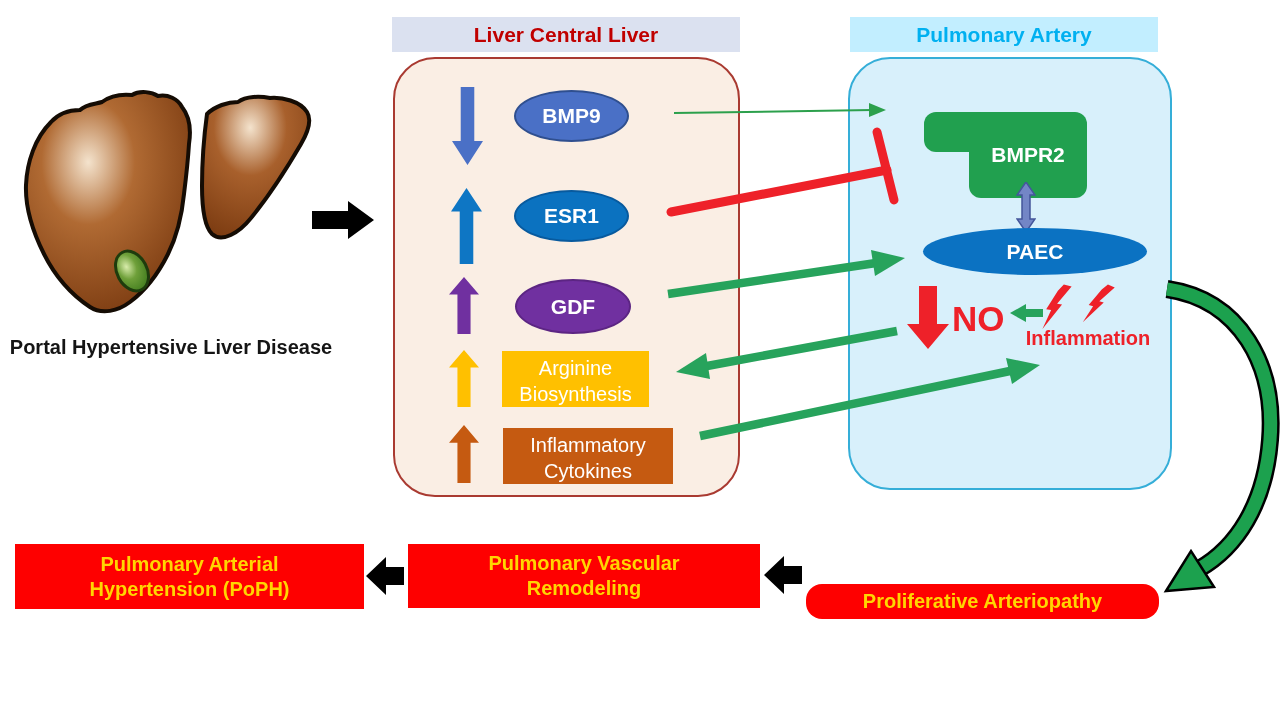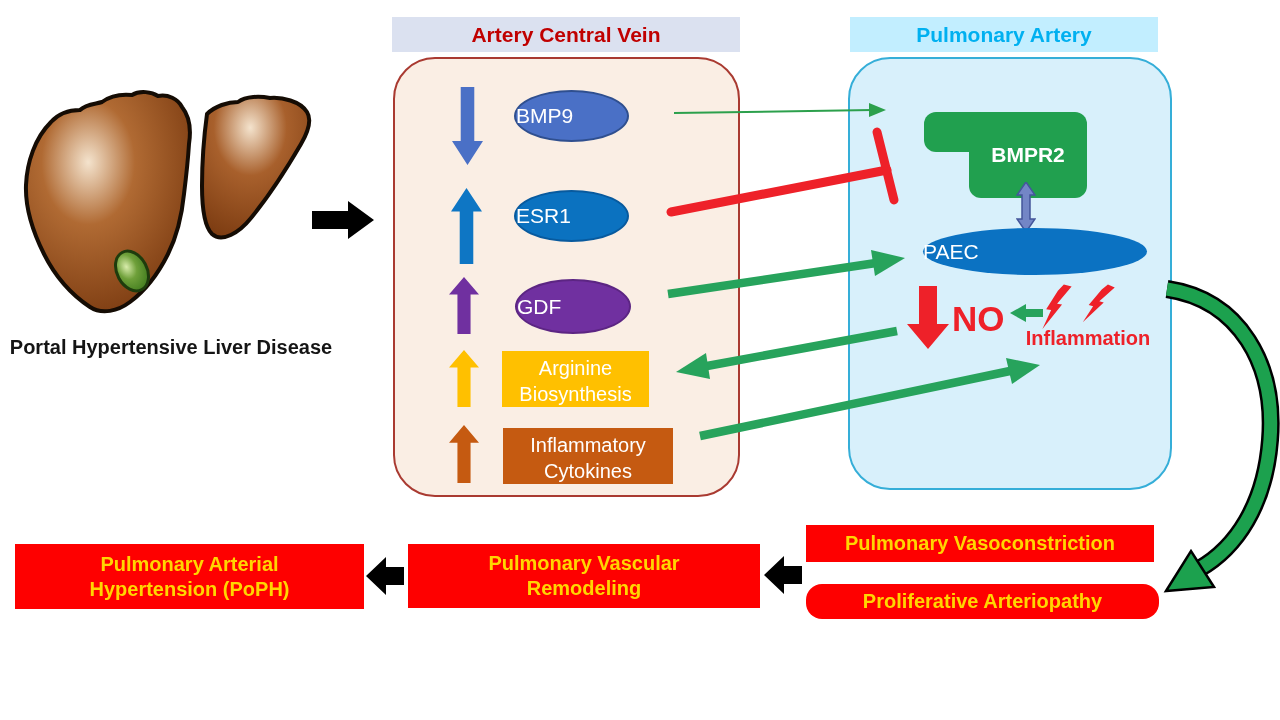--- a/index.html
+++ b/index.html
@@ -9,22 +9,22 @@
   
   .hdr{position:absolute;top:17px;height:35px;display:flex;align-items:center;justify-content:center;
        font-size:21px;font-weight:700;}
   .hdr-liver{left:392px;width:348px;background:#dbe1f0;color:#c00000;}
   .hdr-pulm{left:850px;width:308px;background:#c2eeff;color:#00b0f0;}
   
   .bigbox{position:absolute;top:57px;border-radius:42px;box-sizing:border-box;}
   .box-liver{left:393px;width:347px;height:440px;background:#faeee4;border:2px solid #a93a31;}
   .box-pulm{left:848px;width:324px;height:433px;background:#d8f0fb;border:2px solid #35aed8;}
   
-  .ellipse{position:absolute;border-radius:50%;display:flex;align-items:center;justify-content:flex-start;
-           color:#fff;font-size:21px;font-weight:400;}
+  .ellipse{position:absolute;border-radius:50%;display:flex;align-items:center;justify-content:center;
+           color:#fff;font-size:21px;font-weight:700;}
   .rectnode{position:absolute;display:flex;align-items:flex-end;justify-content:center;text-align:center;
             color:#fff;font-size:20px;font-weight:400;line-height:1.3;}
   .blockarrow{position:absolute;}
   
   .bmpr2-tab{position:absolute;left:74px;top:53px;width:60px;height:40px;background:#21a04f;
              border-radius:12px 0 0 12px;}
   .bmpr2-main{position:absolute;left:119px;top:53px;width:118px;height:86px;background:#21a04f;
               border-radius:12px;display:flex;align-items:center;justify-content:center;
               color:#fff;font-size:21px;font-weight:600;}
   .paec{left:73px;top:169px;width:224px;height:47px;background:#0b72c2;}
@@ -68,21 +68,21 @@
          C17,76 25,52 41,36 C50,26 62,24 70,24 C76,18 86,18 92,16 Z"></path>
     <path fill="url(#lobeR)" stroke="#150c04" stroke-width="4" stroke-linejoin="round" d="M197,28 C205,20 218,16 228,16 C236,10 250,10 260,12 C272,11 290,15 297,26
          C302,34 298,46 291,58 C277,82 259,110 241,132 C229,147 212,157 202,148
          C194,140 192,122 192,100 C192,76 194,50 197,28 Z"></path>
     <ellipse cx="122" cy="185" rx="15" ry="21" transform="rotate(-28 122 185)" fill="url(#gall)" stroke="#1e3c0d" stroke-width="3"></ellipse>
   </svg>
 
   <div class="caption">Portal Hypertensive Liver Disease</div>
 
   <div class="hdr hdr-liver">
-    <span>Artery Central Vein</span>
+    <span>Liver Central Liver</span>
   </div>
   <div class="hdr hdr-pulm">
     <span>Pulmonary Artery</span>
   </div>
 
   <div class="bigbox box-liver">
 
     <svg class="blockarrow" style="left:57px;top:28px;" width="31" height="78" viewBox="0 0 32 78" preserveAspectRatio="none">
       <polygon points="16,78 32,54 23,54 23,0 9,0 9,54 0,54" fill="#4a70c6"></polygon>
       </svg>
@@ -130,23 +130,20 @@
     <div class="ellipse paec">
       <span>PAEC</span>
       </div>
     <svg class="abs" style="left:57px;top:227px;" width="42" height="63" viewBox="0 0 42 63">
       <polygon points="21,63 42,38 30,38 30,0 12,0 12,38 0,38" fill="#ee2129"></polygon>
       </svg>
     <div class="no-label">NO</div>
     <div class="infl-label">Inflammation</div>
   </div>
 
-  <div class="redbox" style="left:806px;top:525px;width:348px;height:37px;">
-    <span>Pulmonary Vasoconstriction</span>
-    </div>
   <div class="redbox" style="left:806px;top:584px;width:353px;height:35px;border-radius:16px;">
     <span>Proliferative Arteriopathy</span>
     </div>
   <div class="redbox" style="left:408px;top:544px;width:352px;height:64px;">
     <span style="display:block;width:230px;">Pulmonary Vascular Remodeling</span>
     </div>
   <div class="redbox" style="left:15px;top:544px;width:349px;height:65px;">
     <span style="display:block;width:250px;">Pulmonary Arterial Hypertension (PoPH)</span>
     </div>
 

